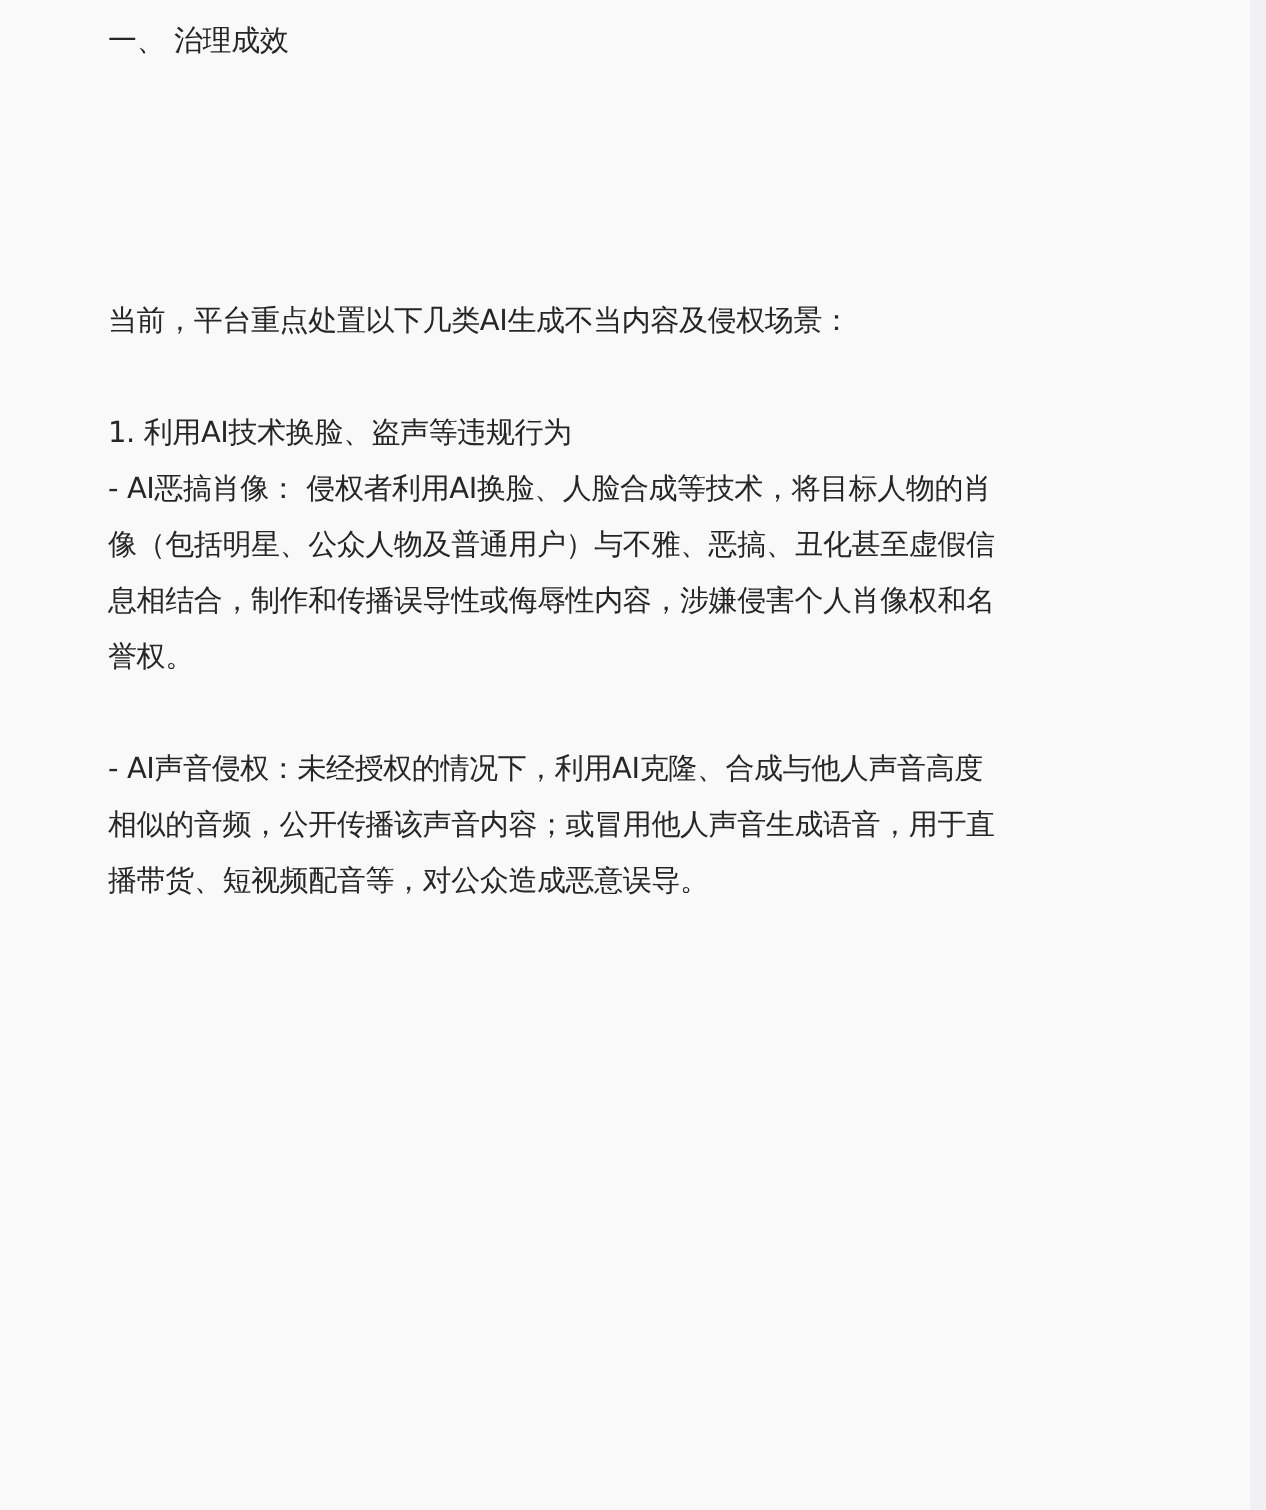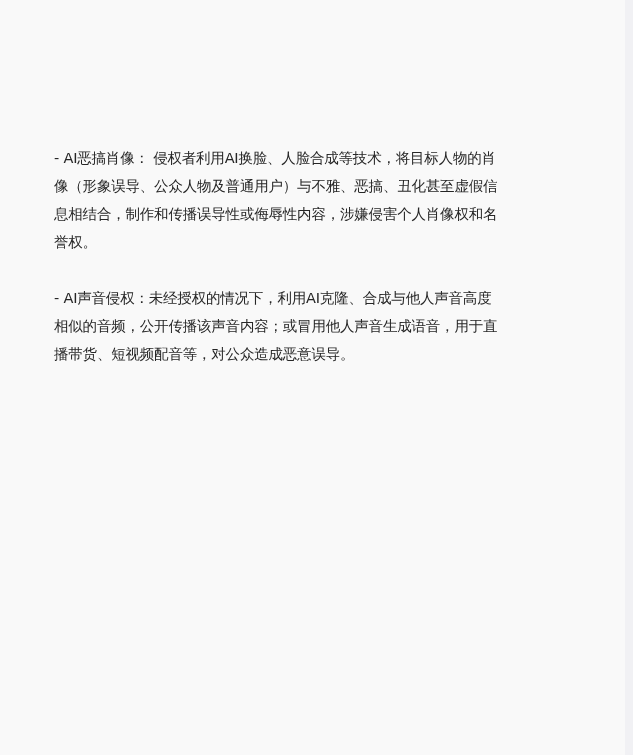--- a/index.html
+++ b/index.html
@@ -23,22 +23,25 @@
   .heading { margin-top: 3px !important; }
   .gap { height: 28px; }
 </style>
 </head>
 <body>
 
 <div class="right-strip"></div>
 
 <div class="doc">
   <div style="height:4px"></div>
+  <p class="heading">一、 治理成效</p>
   <div class="gap"></div>
   <div class="gap"></div>
   <div class="gap"></div>
   <div class="gap"></div>
+  <p>当前，平台重点处置以下几类AI生成不当内容及侵权场景：</p>
   <div class="gap"></div>
-  <p>- AI恶搞肖像： 侵权者利用AI换脸、人脸合成等技术，将目标人物的肖像（形象误导、公众人物及普通用户）与不雅、恶搞、丑化甚至虚假信息相结合，制作和传播误导性或侮辱性内容，涉嫌侵害个人肖像权和名誉权。</p>
+  <p>1. 利用AI技术换脸、盗声等违规行为</p>
+  <p>- AI恶搞肖像： 侵权者利用AI换脸、人脸合成等技术，将目标人物的肖像（包括明星、公众人物及普通用户）与不雅、恶搞、丑化甚至虚假信息相结合，制作和传播误导性或侮辱性内容，涉嫌侵害个人肖像权和名誉权。</p>
   <div class="gap"></div>
   <p>- AI声音侵权：未经授权的情况下，利用AI克隆、合成与他人声音高度相似的音频，公开传播该声音内容；或冒用他人声音生成语音，用于直播带货、短视频配音等，对公众造成恶意误导。</p>
 
 </div>
 
 </body></html>

